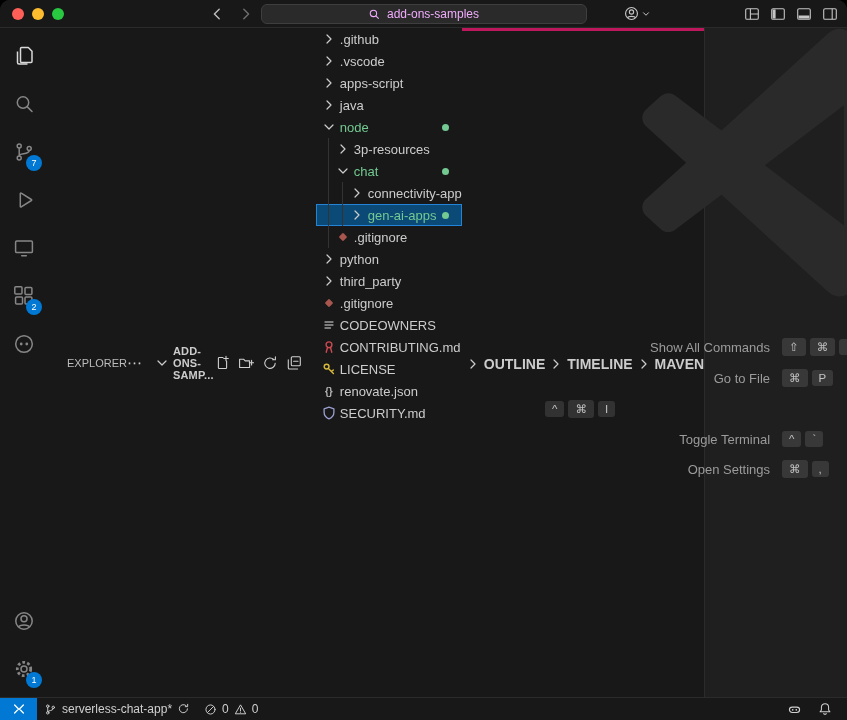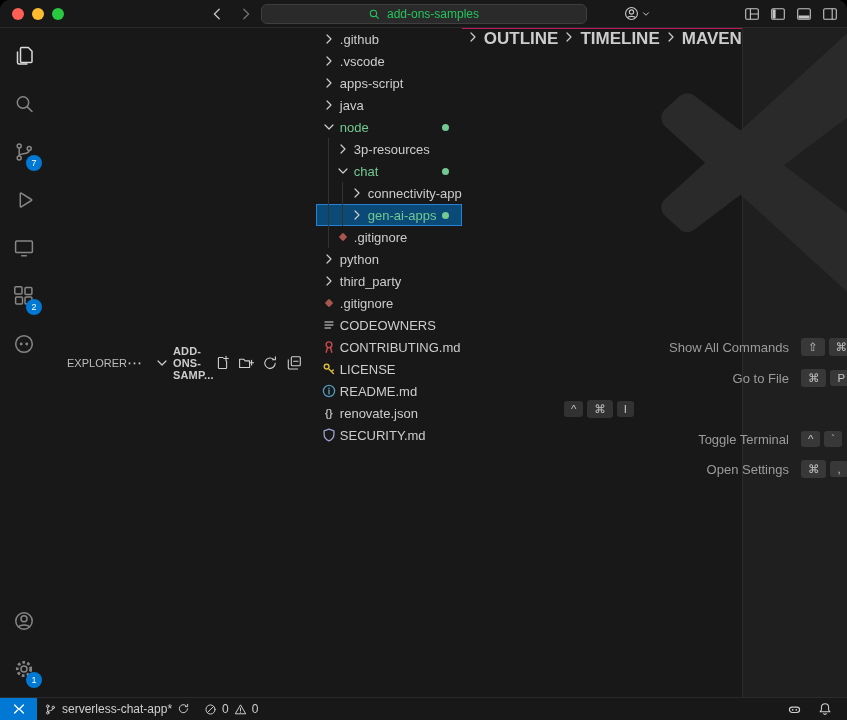--- a/index.html
+++ b/index.html
@@ -12,21 +12,21 @@
   
   .titlebar{position:relative;flex:0 0 28px;background:#181818;border-bottom:1px solid #2a2a2a;}
   .traffic{position:absolute;left:12px;top:8px;display:flex;gap:8px;}
   .tl{width:12px;height:12px;border-radius:50%;}
   .tl.red{background:#ff5f57}.tl.yellow{background:#febc2e}.tl.green{background:#28c840}
   .nav{position:absolute;left:206px;top:3px;display:flex;gap:8px;}
   .navbtn{width:21px;height:21px;display:flex;align-items:center;justify-content:center;color:#bdbdbd;}
   .navbtn.fwd{color:#6f6f6f;}
   .searchbox{position:absolute;left:50%;top:4px;transform:translateX(-50%);width:326px;height:20px;
     background:#2a2a2a;border:1px solid #3e3e3e;border-radius:6px;display:flex;align-items:center;
-    justify-content:center;gap:6px;color:#22c55e;font-size:12px;}
+    justify-content:center;gap:6px;color:#f0abfc;font-size:12px;}
   .account{position:absolute;left:623px;top:5px;display:flex;align-items:center;gap:1px;color:#c5c5c5;}
   .layouts{position:absolute;right:9px;top:6px;display:flex;gap:9px;color:#c5c5c5;}
   .laybtn{width:17px;height:16px;display:flex;align-items:center;justify-content:center;}
 
   
   .main{flex:1;display:flex;min-height:0;}
 
   
   .activitybar{flex:0 0 47px;background:#181818;display:flex;flex-direction:column;align-items:center;padding:4px 0;}
   .ab-item{position:relative;width:47px;height:48px;display:flex;align-items:center;justify-content:center;color:#868686;}
@@ -47,21 +47,21 @@
   .d0{padding-left:5px}.d1{padding-left:19px}.d2{padding-left:33px}
   .twisty{width:16px;height:16px;flex:0 0 16px;display:flex;align-items:center;justify-content:center;margin-right:3px;}
   .tlabel{white-space:nowrap;}
   .trow.green .tlabel{color:#73c991;}
   .gitdot{width:7px;height:7px;border-radius:50%;background:#73c991;margin-left:auto;margin-right:13px;flex:0 0 7px;}
   .trow.selected{background:#0b4a76;box-shadow:inset 0 0 0 1px #2383d6;}
   .braces{font-size:10px;font-weight:bold;color:#b5b5b5;}
   .guide{position:absolute;width:1px;background:#333;}
   .g1{left:12px;top:110px;height:110px;}
   .g2{left:26px;top:154px;height:44px;}
-  .panel{flex:0 0 22px;display:flex;align-items:flex-start;border-top:1px solid #be185d;font-size:17px;font-weight:bold;padding-left:3px;}
+  .panel{flex:0 0 22px;display:flex;align-items:center;border-top:3px solid #be185d;font-size:14px;font-weight:bold;padding-left:3px;}
 
   
   .editor{flex:1;background:#1f1f1f;display:flex;flex-direction:column;align-items:center;gap:38px;min-width:0;}
   .watermark svg{fill:#2a2a2a;}
   .shortcuts{display:flex;flex-direction:column;gap:13px;font-size:13px;}
   .sc-row{display:flex;align-items:center;}
   .sc-label{flex:0 0 225px;text-align:right;color:#9b9b9b;margin-right:12px;}
   .sc-keys{flex:0 0 225px;display:flex;gap:4px;align-items:center;}
   kbd{background:rgba(204,204,204,.15);color:#c2c2c2;border-radius:3px;padding:2px 7px;font-size:11.5px;
     font-family:"Liberation Sans",sans-serif;min-width:10px;text-align:center;display:inline-block;}
@@ -406,30 +406,20 @@
         <div class="trow d0" data-interactable="true">
           <span class="twisty" data-interactable="false">
               <svg width="16" height="16" viewBox="0 0 16 16" fill="none" stroke="#d7ba3d" stroke-width="1.4" stroke-linecap="round">
                 <circle cx="5.6" cy="5.6" r="2.4"></circle>
                 <path d="M7.4 7.4l5 5M10.6 10.6l1.7-1.7"></path>
               </svg>
             </span>
           <span class="tlabel" data-interactable="false">LICENSE</span>
         </div>
         <div class="trow d0" data-interactable="true">
-          <span class="twisty" data-interactable="false">
-              <svg width="16" height="16" viewBox="0 0 16 16">
-                <circle cx="8" cy="8" r="5.6" fill="none" stroke="#519aba" stroke-width="1.3"></circle>
-                <circle cx="8" cy="5.3" r=".85" fill="#519aba"></circle>
-                <path d="M8 7.3v3.6" stroke="#519aba" stroke-width="1.4" stroke-linecap="round"></path>
-              </svg>
-            </span>
-          <span class="tlabel" data-interactable="false">README.md</span>
-        </div>
-        <div class="trow d0" data-interactable="true">
           <span class="twisty braces" data-interactable="false">{}</span>
           <span class="tlabel" data-interactable="false">renovate.json</span>
         </div>
         <div class="trow d0" data-interactable="true">
           <span class="twisty" data-interactable="false">
               <svg width="16" height="16" viewBox="0 0 16 16" fill="none" stroke="#9aa0d0" stroke-width="1.3" stroke-linejoin="round">
                 <path d="M8 2.1l4.9 1.7v3.5c0 3.3-2.1 5.4-4.9 6.6-2.8-1.2-4.9-3.3-4.9-6.6V3.8z"></path>
               </svg>
             </span>
           <span class="tlabel" data-interactable="false">SECURITY.md</span>

